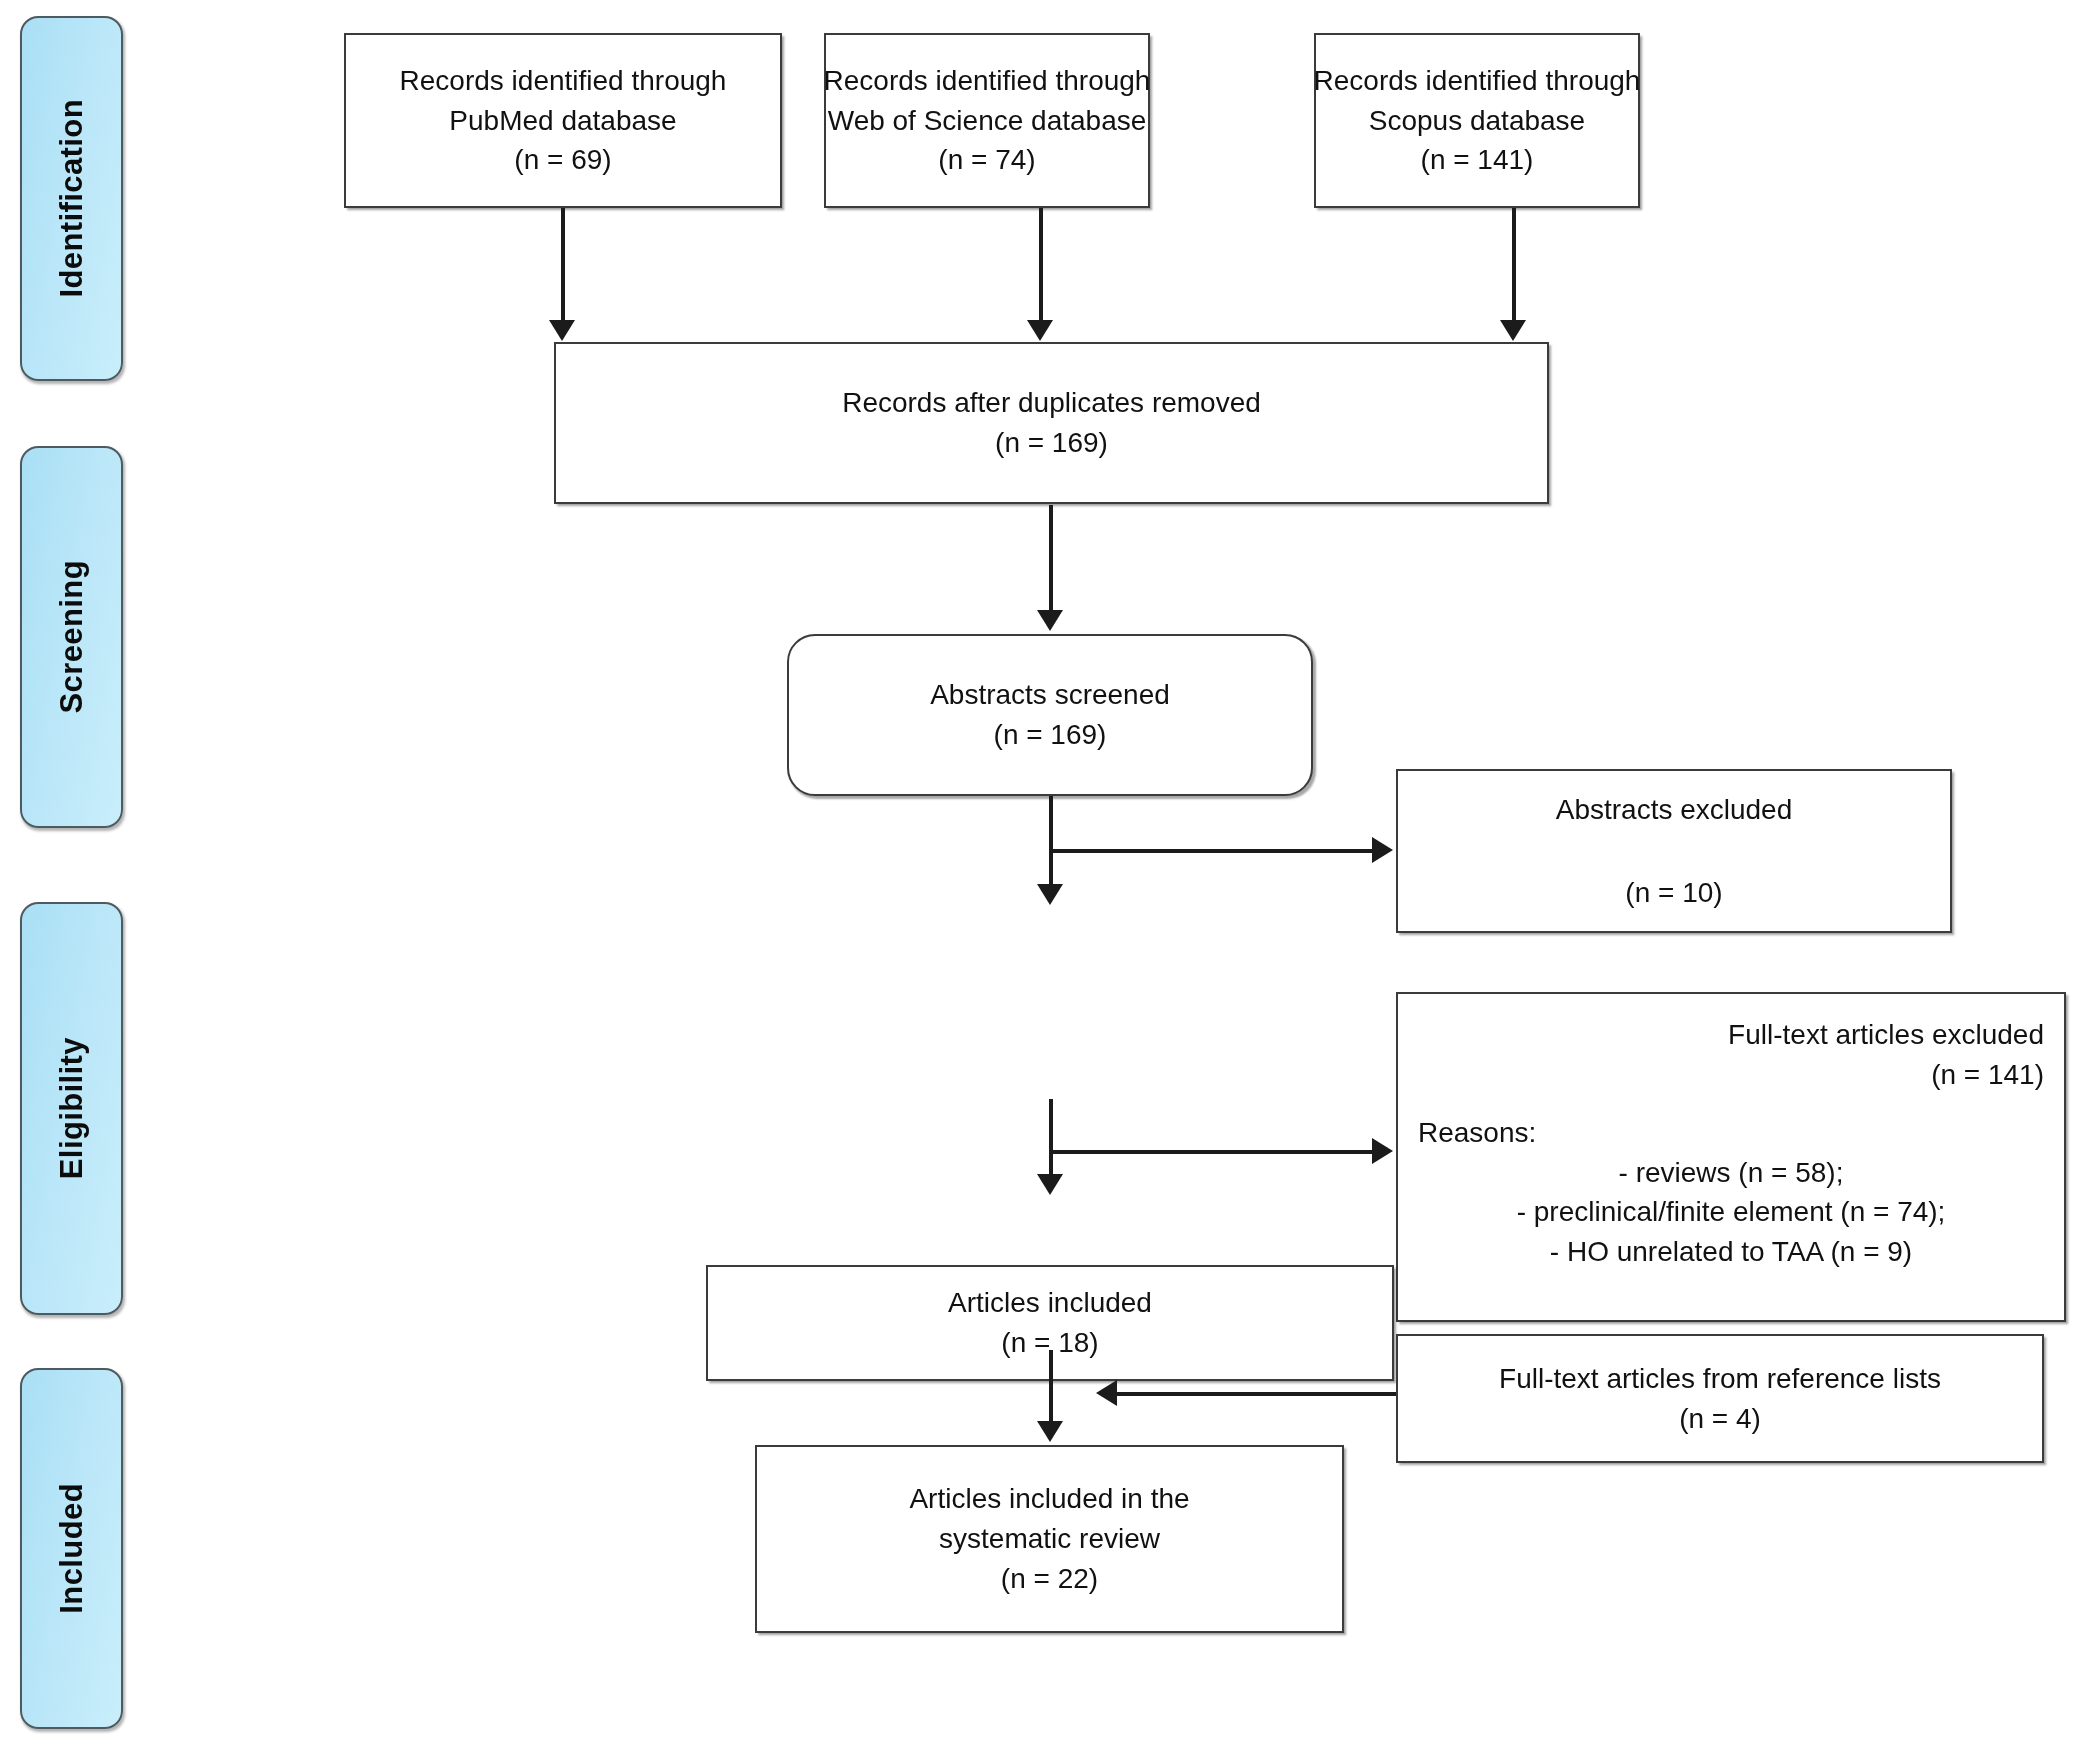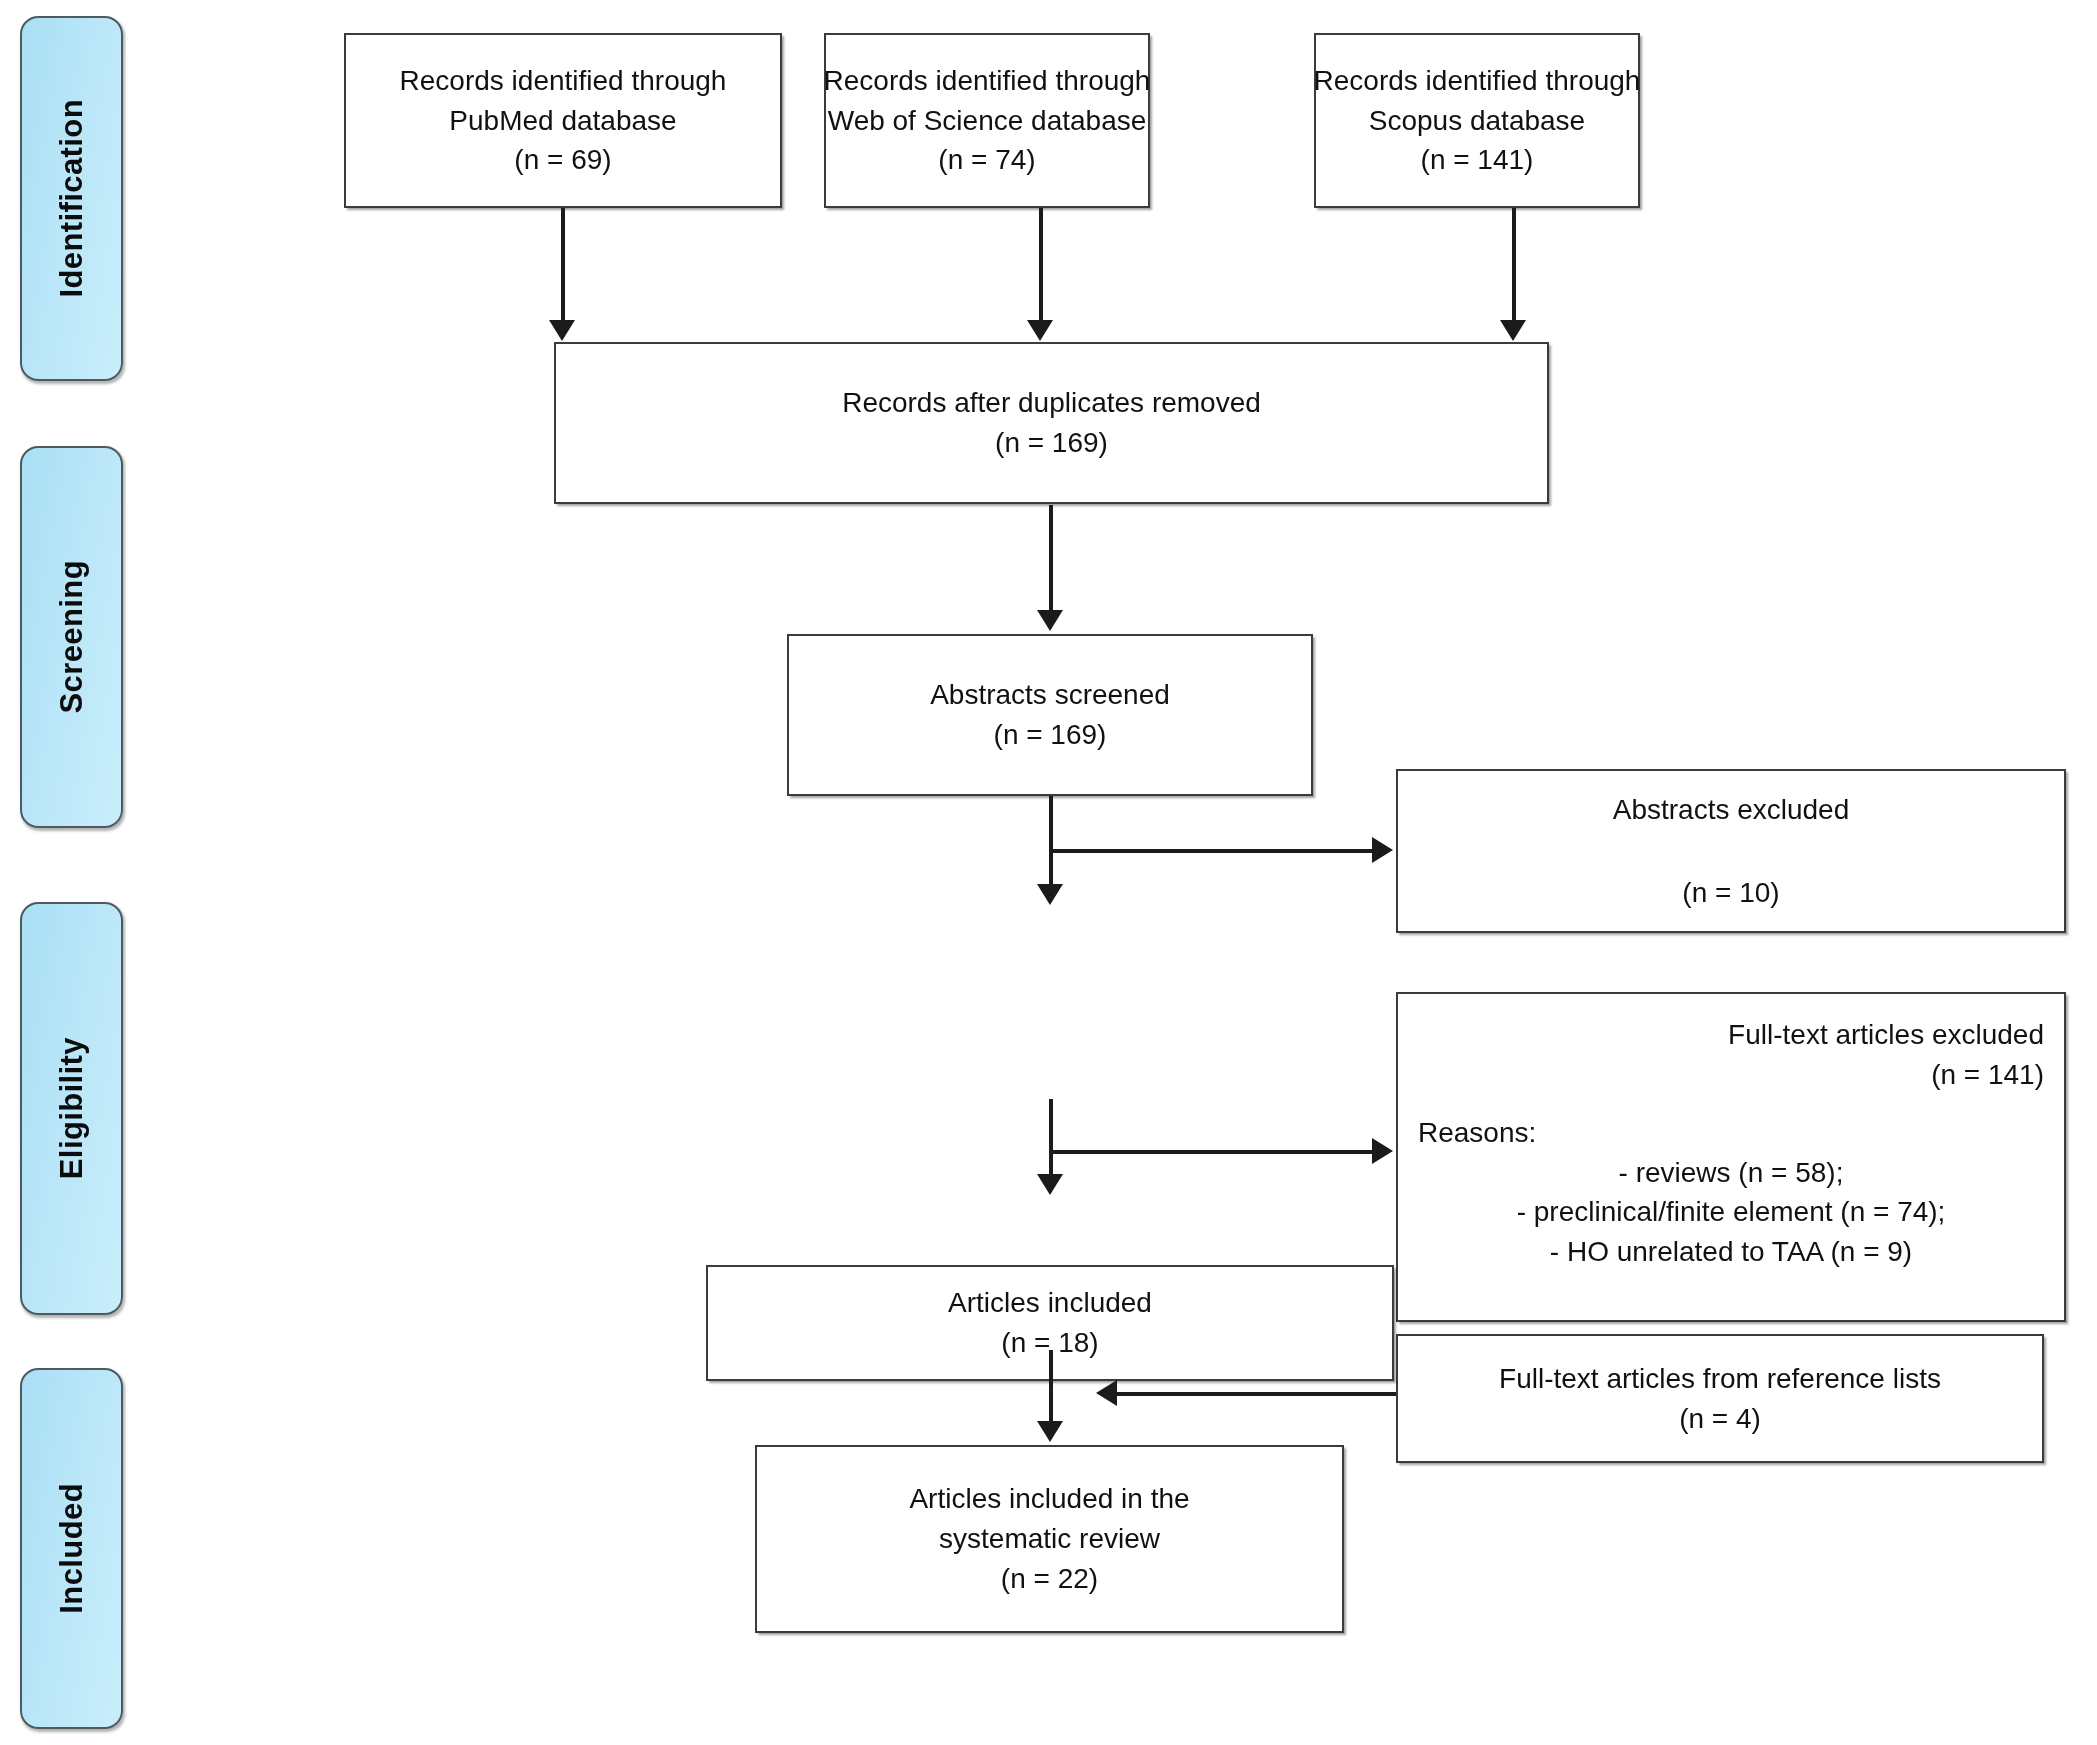--- a/index.html
+++ b/index.html
@@ -122,32 +122,32 @@
   <div class="arrow-down" style="left:1500px;top:320px;"></div>
 
   <div class="box" style="left:554px;top:342px;width:995px;height:162px;">
     <span class="ln">Records after duplicates removed</span>
     <span class="ln">(n = 169)</span>
   </div>
 
   <div class="vline" style="left:1049px;top:505px;height:107px;"></div>
   <div class="arrow-down" style="left:1037px;top:610px;"></div>
 
-  <div class="box" style="left:787px;top:634px;width:526px;height:162px;">
+  <div class="box" style="left:787px;top:634px;width:526px;height:162px;border-radius:28px;">
     <span class="ln">Abstracts screened</span>
     <span class="ln">(n = 169)</span>
   </div>
 
   <div class="vline" style="left:1049px;top:796px;height:90px;"></div>
   <div class="arrow-down" style="left:1037px;top:884px;"></div>
 
   <div class="hline" style="left:1051px;top:849px;width:321px;"></div>
   <div class="arrow-right" style="left:1372px;top:837px;"></div>
 
-  <div class="box" style="left:1396px;top:769px;width:670px;height:164px;gap:43px;">
+  <div class="box" style="left:1396px;top:769px;width:556px;height:164px;gap:43px;">
     <span class="ln">Abstracts excluded</span>
     <span class="ln">(n = 10)</span>
   </div>
 
 
   <div class="vline" style="left:1049px;top:1099px;height:78px;"></div>
   <div class="arrow-down" style="left:1037px;top:1174px;"></div>
 
   <div class="hline" style="left:1051px;top:1150px;width:321px;"></div>
   <div class="arrow-right" style="left:1372px;top:1138px;"></div>

